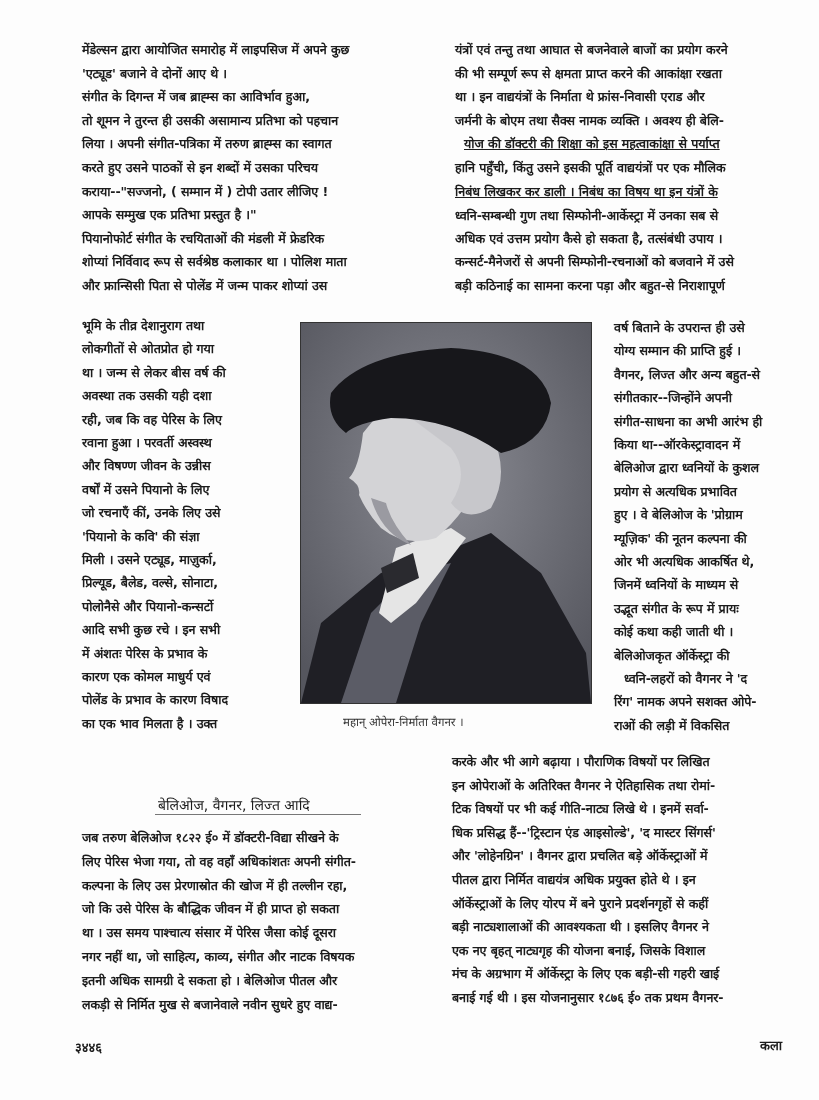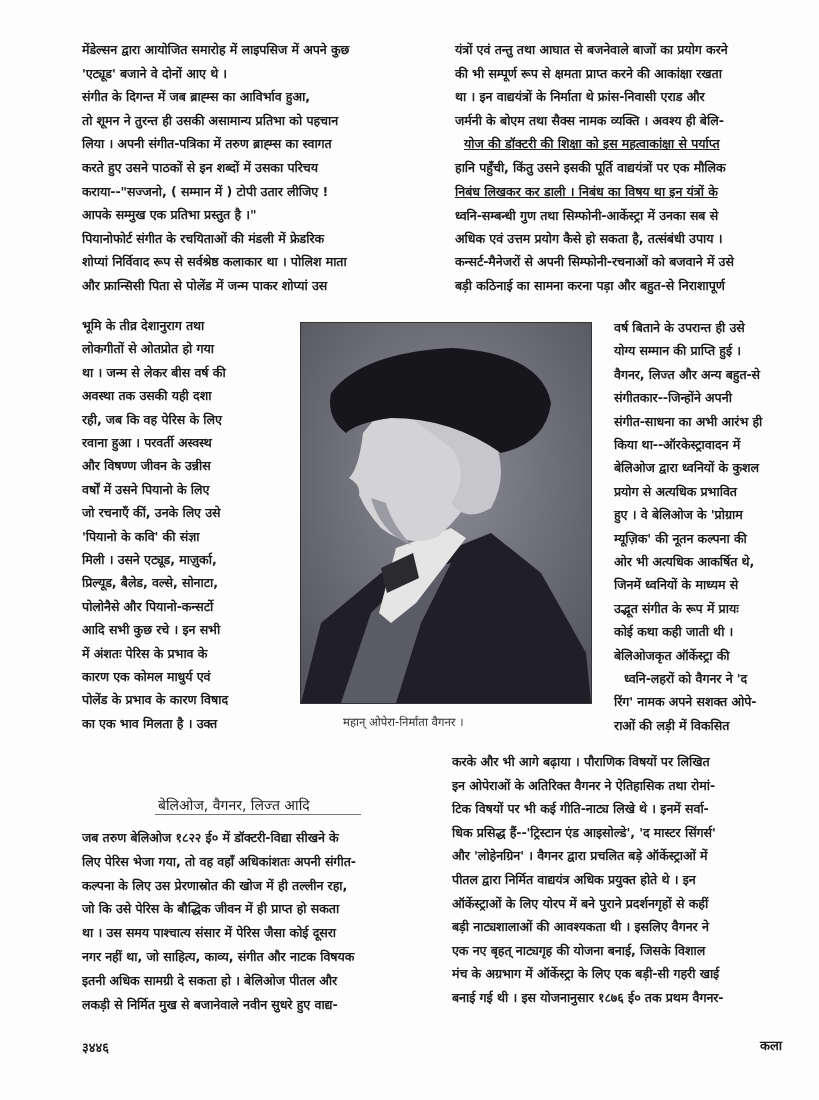--- a/index.html
+++ b/index.html
@@ -11,21 +11,21 @@
   .line {
     position: absolute; white-space: nowrap; font-size: 12.6px; line-height: 16px;
     font-weight: bold; letter-spacing: -0.1px;
   }
   .heading { position: absolute; font-size: 14px; font-weight: normal; white-space: nowrap; }
   .caption { position: absolute; font-size: 11.5px; white-space: nowrap; color: #333; margin-left: 13px; }
   .photo {
     position: absolute; left: 300px; top: 322px; width: 290px; height: 380px;
     background: #6e6f78; border: 1px solid #333; overflow: hidden;
   }
-  .footer-num { position: absolute; left: 82px; top: 1038px; font-size: 13px; font-weight: bold; }
+  .footer-num { position: absolute; left: 75px; top: 1038px; font-size: 13px; font-weight: bold; }
   .footer-sec { position: absolute; left: 760px; top: 1036px; font-size: 13px; font-weight: bold; }
   .watermark {
     position: absolute; left: 200px; top: 1020px; font-family: "DejaVu Serif", serif;
     font-style: italic; font-size: 38px; color: #fff; letter-spacing: 1px;
     -webkit-text-stroke: 1px #888; white-space: nowrap;
   }
 </style>
 </head>
 <body>
 

